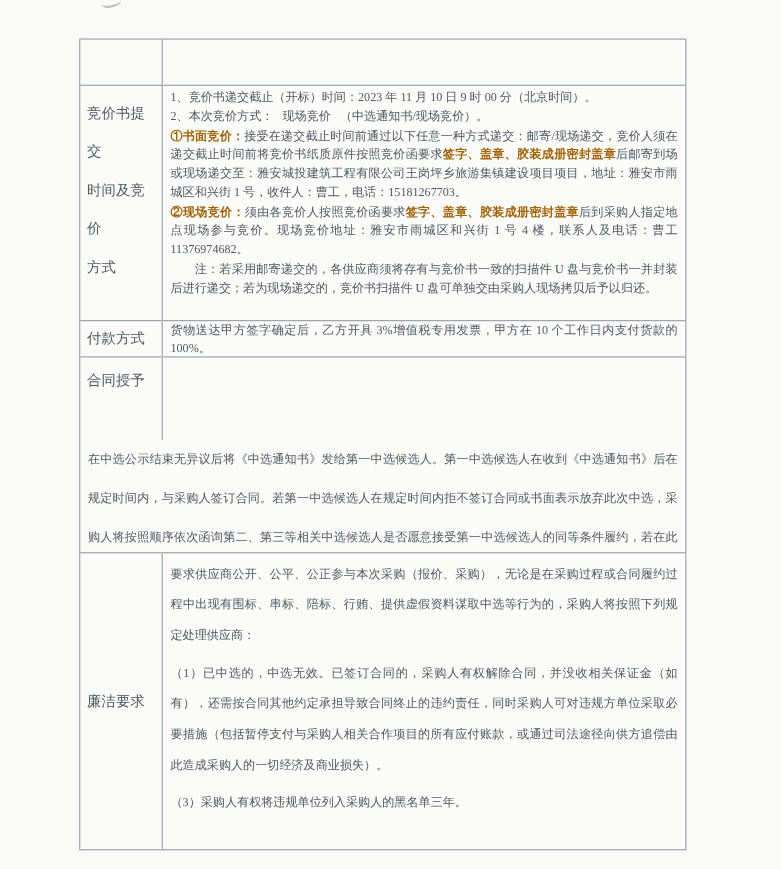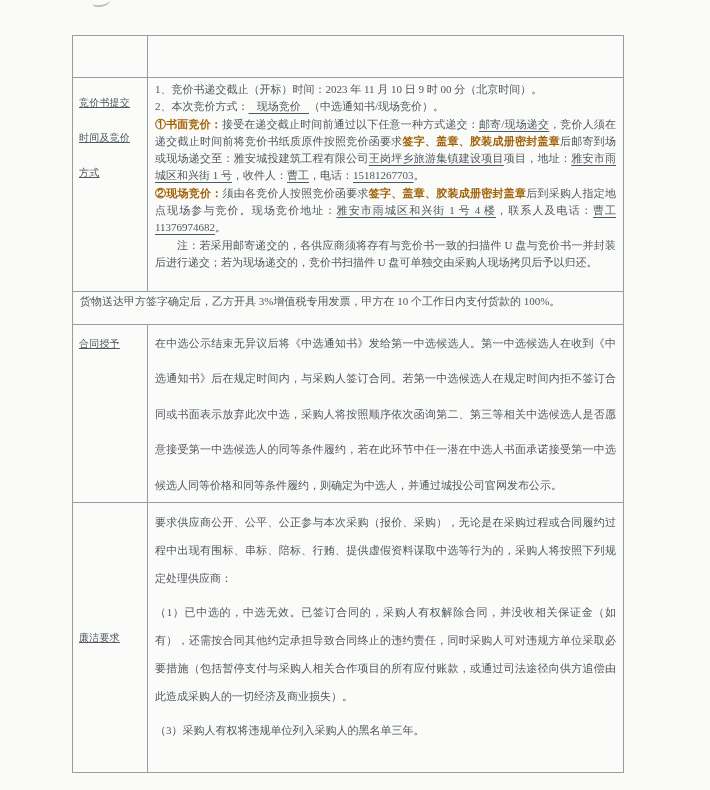--- a/index.html
+++ b/index.html
@@ -17,43 +17,43 @@
     border-radius:0 0 60% 40%;transform:rotate(-6deg);
   }
   .doc-table{
     position:absolute;left:72px;top:35px;width:550px;
     border:1px solid #959da3;background:#fbfbf9;
   }
   .row{display:flex;border-bottom:1px solid #959da3;box-sizing:border-box;overflow:hidden;}
   .row:last-child{border-bottom:none;}
   .cl{
     width:75px;flex:0 0 75px;border-right:1px solid #959da3;box-sizing:border-box;
-    padding:6px 3px 0 6px;font-size:10px;letter-spacing:.2px;text-decoration:underline;
+    padding:6px 3px 0 6px;font-size:13px;letter-spacing:.2px;
   }
   .cc{
     flex:1;box-sizing:border-box;padding:3px 7px 0 7px;font-size:11px;
     text-align:justify;text-justify:inter-character;overflow:hidden;
   }
   .r1{height:42px;}
   .r2{height:214px;}
   .r3{height:33px;}
-  .r4{height:178px;}
+  .r4{height:178px;flex-direction:column;}
   .r5{height:269px;}
   .r2 .cl{line-height:35px;padding-top:7px;}
   .r2 .cc{line-height:17.3px;}
   .r3 .cl{display:flex;align-items:center;padding-top:0;}
   .r3 .cc{line-height:16px;padding-top:1px;}
   .r4 .cl{padding-top:12px;}
   .r4 .cc{line-height:35.4px;padding-top:1px;}
   .r5 .cl{display:flex;align-items:center;padding-top:0;}
   .r5 .cc{line-height:28px;padding-top:5px;}
   .r5 .para{margin-bottom:6px;}
   .para.indent{text-indent:2em;}
   .para .b{font-weight:bold;color:#a16207;}
-  .para .u{text-decoration:underline;text-underline-offset:3px;}
+  .para .u{text-underline-offset:3px;}
 </style>
 </head>
 <body>
 
 <div class="page">
   <div class="artifact"></div>
 
   <div class="doc-table">
 
     <div class="row r1">
@@ -70,20 +70,23 @@
       <div class="cc">
           <div class="para"><span>1、竞价书递交截止（开标）时间：2023 年 11 月 10 日 9 时 00 分（北京时间）。</span></div>
           <div class="para"><span>2、本次竞价方式：</span><span class="u">&nbsp;&nbsp;&nbsp;现场竞价&nbsp;&nbsp;&nbsp;</span><span>（中选通知书/现场竞价）。</span></div>
           <div class="para"><span class="b">①书面竞价：</span><span>接受在递交截止时间前通过以下任意一种方式递交：</span><span class="u">邮寄/现场递交</span><span>，竞价人须在递交截止时间前将竞价书纸质原件按照竞价函要求</span><span class="b">签字、盖章、胶装成册密封盖章</span><span>后邮寄到场或现场递交至：雅安城投建筑工程有限公司</span><span class="u">王岗坪乡旅游集镇建设项目</span><span>项目，地址：</span><span class="u">雅安市雨城区和兴街 1 号</span><span>，收件人：</span><span class="u">曹工</span><span>，电话：</span><span class="u">15181267703</span><span>。</span></div>
           <div class="para"><span class="b">②现场竞价：</span><span>须由各竞价人按照竞价函要求</span><span class="b">签字、盖章、胶装成册密封盖章</span><span>后到采购人指定地点现场参与竞价。现场竞价地址：</span><span class="u">雅安市雨城区和兴街 1 号 4 楼</span><span>，联系人及电话：</span><span class="u">曹工 11376974682</span><span>。</span></div>
           <div class="para indent"><span>注：若采用邮寄递交的，各供应商须将存有与竞价书一致的扫描件 U 盘与竞价书一并封装后进行递交；若为现场递交的，竞价书扫描件 U 盘可单独交由采购人现场拷贝后予以归还。</span></div>
         </div>
     </div>
 
     <div class="row r3">
+      <div class="cl">
+          <div>付款方式</div>
+        </div>
       <div class="cc">
           <div class="para"><span>货物送达甲方签字确定后，乙方开具 3%增值税专用发票，甲方在 10 个工作日内支付货款的 100%。</span></div>
         </div>
     </div>
 
     <div class="row r4">
       <div class="cl">
           <div>合同授予</div>
         </div>
       <div class="cc">

